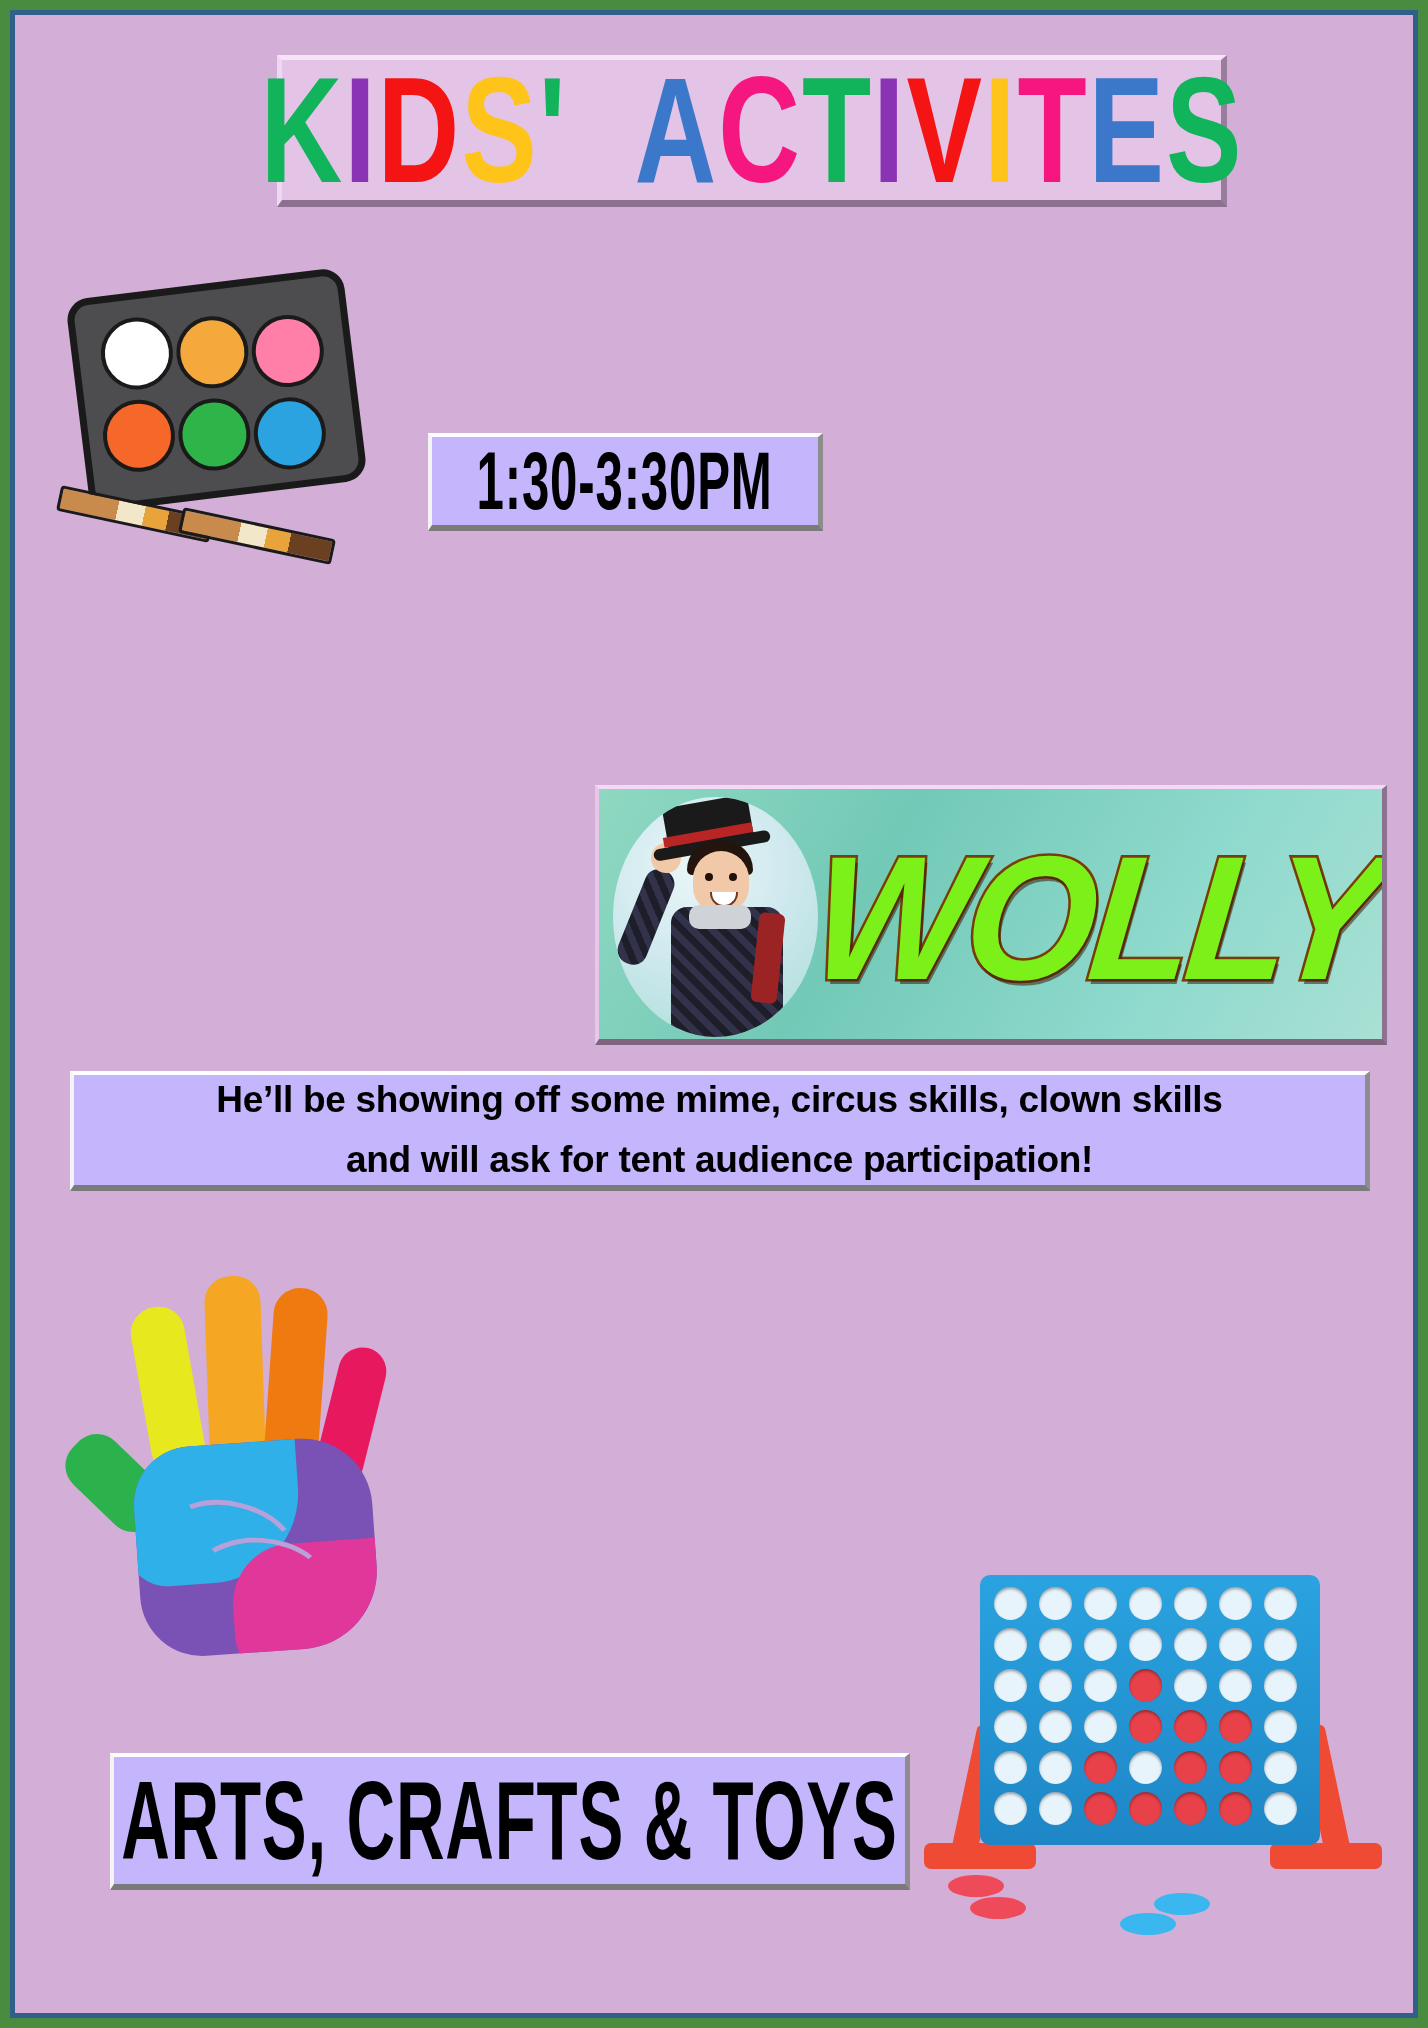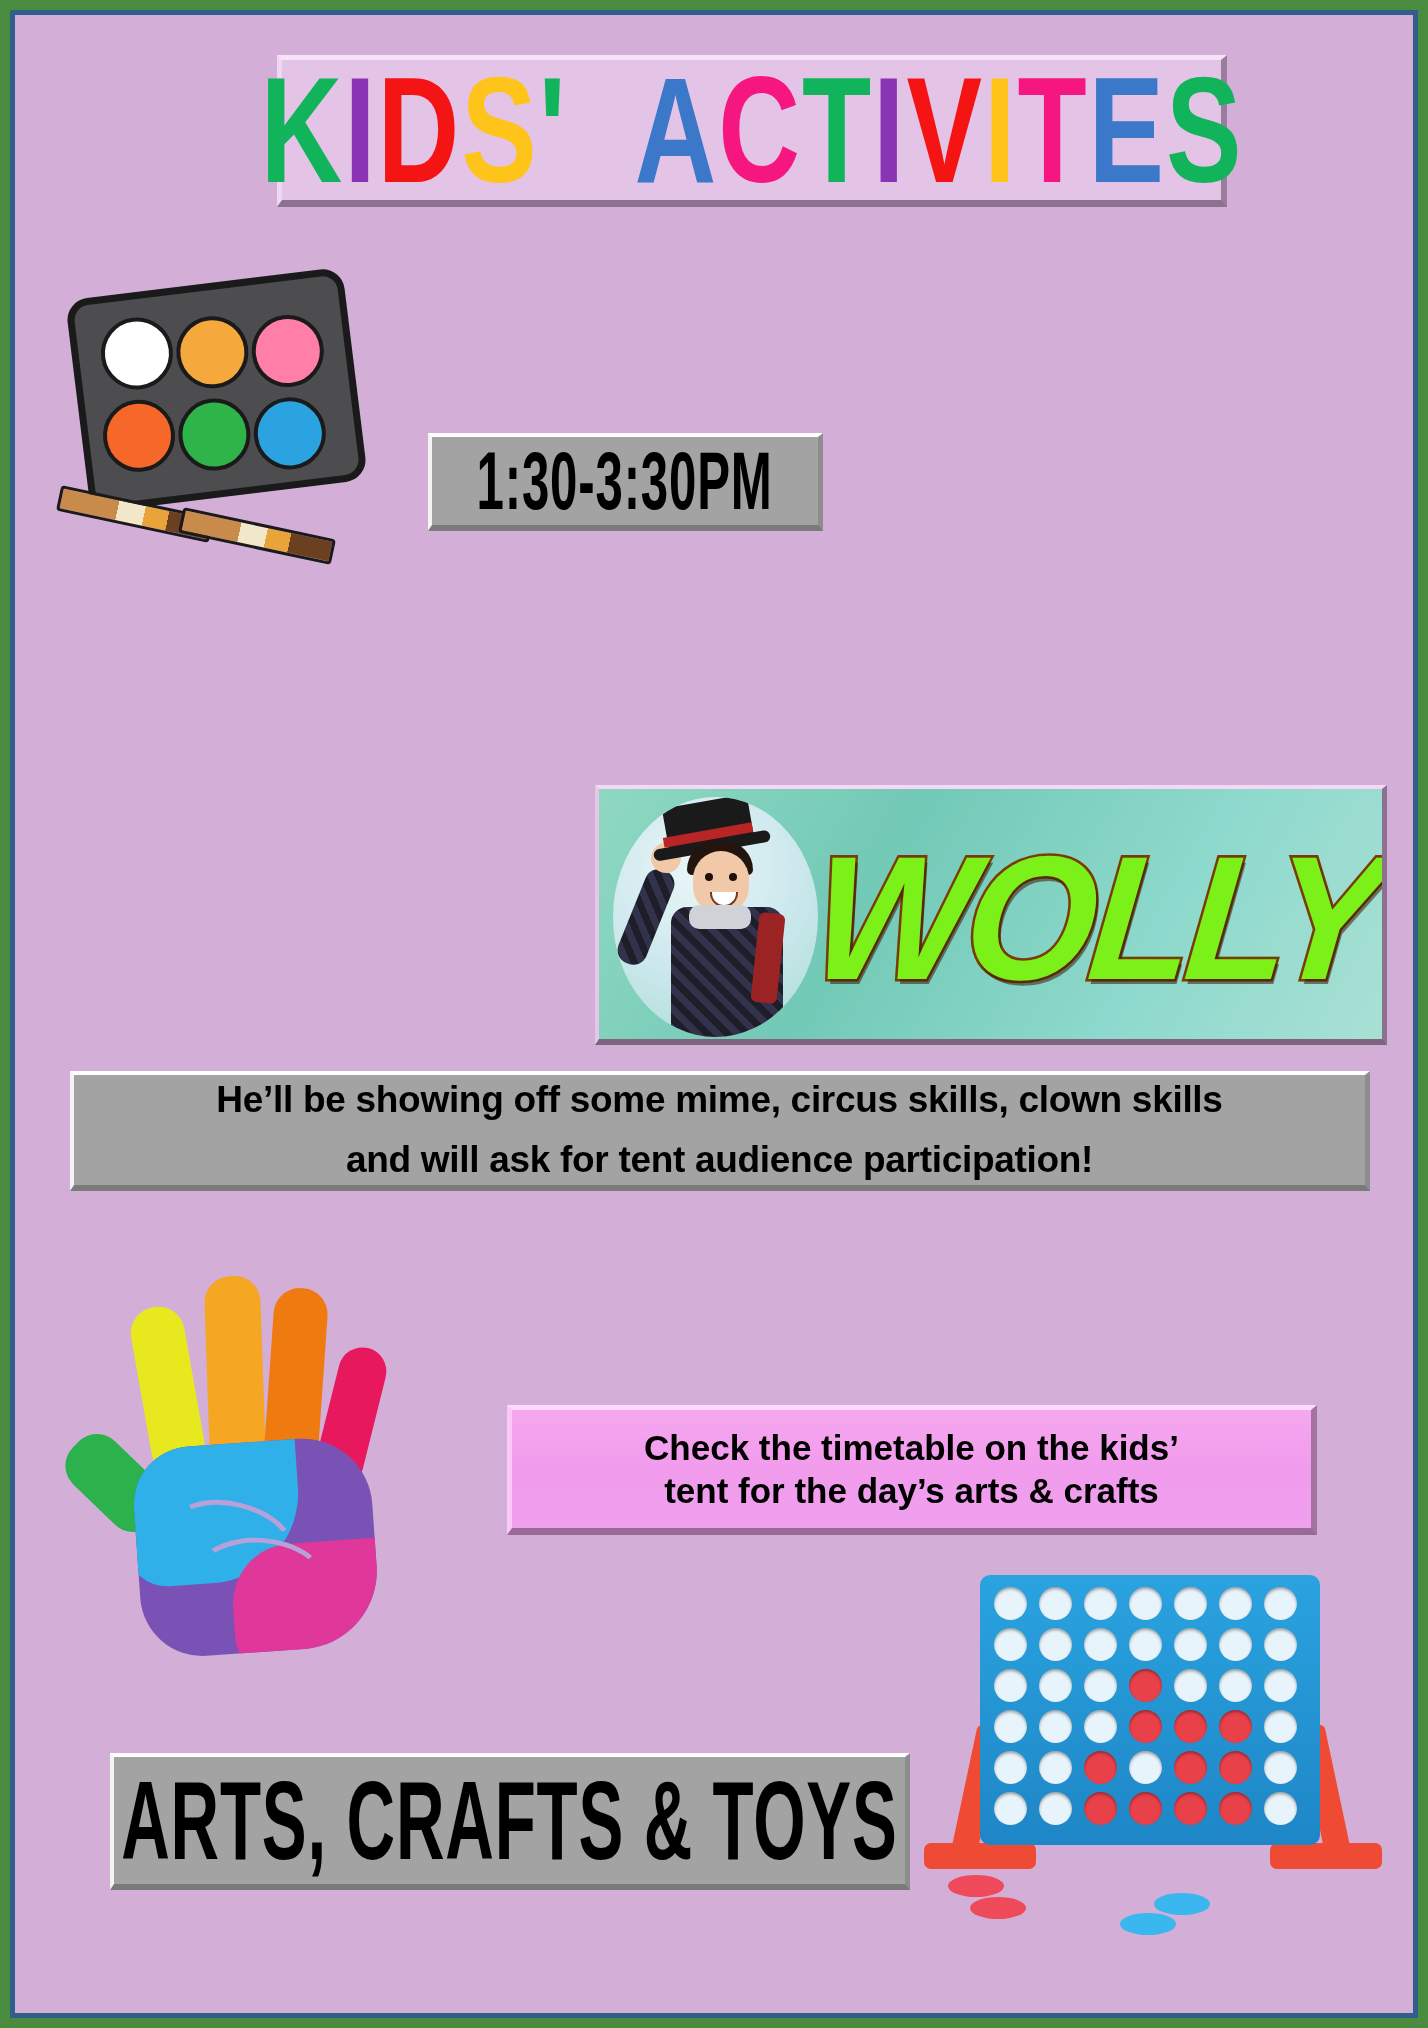--- a/index.html
+++ b/index.html
@@ -21,21 +21,21 @@
     width:100%;height:100%;
     box-sizing:border-box;
     border:5px solid #2f5f8a;
     background:#d3aed6;
     overflow:hidden;
   }
 
   
   .plaque{
     position:absolute;
-    background:#a3a3a3;
+    background:#c4b5fd;
     box-sizing:border-box;
     border-top:4px solid #ffffff;
     border-left:4px solid #f4f4f4;
     border-right:5px solid #8d8d8d;
     border-bottom:6px solid #7a7a7a;
     display:flex;align-items:center;justify-content:center;
     text-align:center;
   }
 
   
@@ -348,24 +348,20 @@
       <div class="finger" style="left:184px;top:28px;width:54px;height:184px;background:#ef7a10;transform:rotate(4deg);"></div>
       <div class="finger" style="left:242px;top:86px;width:48px;height:142px;background:#e8185e;transform:rotate(14deg);"></div>
       <div class="palm">
         <div class="palm-blue"></div>
         <div class="palm-pink"></div>
         <div class="palm-line" style="left:30px;top:58px;transform:rotate(18deg);"></div>
         <div class="palm-line" style="left:56px;top:96px;transform:rotate(8deg);"></div>
       </div>
     </div>
 
-    <div class="timetable">
-      <p>Check the timetable on the kids’</p>
-      <p>tent for the day’s arts &amp; crafts</p>
-    </div>
 
     <div class="c4">
       <div class="c4-leg" style="left:34px;top:150px;transform:rotate(12deg);"></div>
       <div class="c4-leg" style="left:382px;top:150px;transform:rotate(-12deg);"></div>
       <div class="c4-foot" style="left:-6px;top:268px;"></div>
       <div class="c4-foot" style="left:340px;top:268px;"></div>
       <div class="c4-board" id="c4-board">
           <div class="c4-hole" style="left: 14px; top: 12px;"></div>
           <div class="c4-hole" style="left: 59px; top: 12px;"></div>
           <div class="c4-hole" style="left: 104px; top: 12px;"></div>

